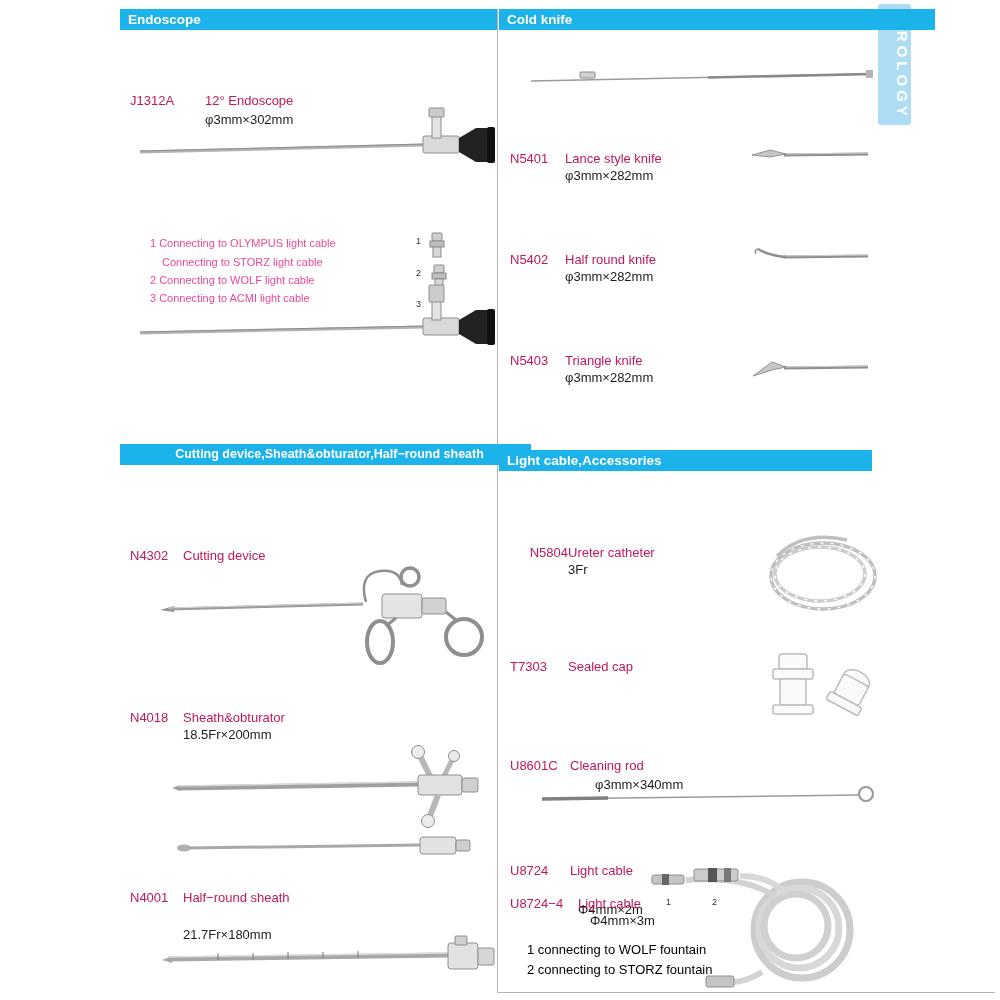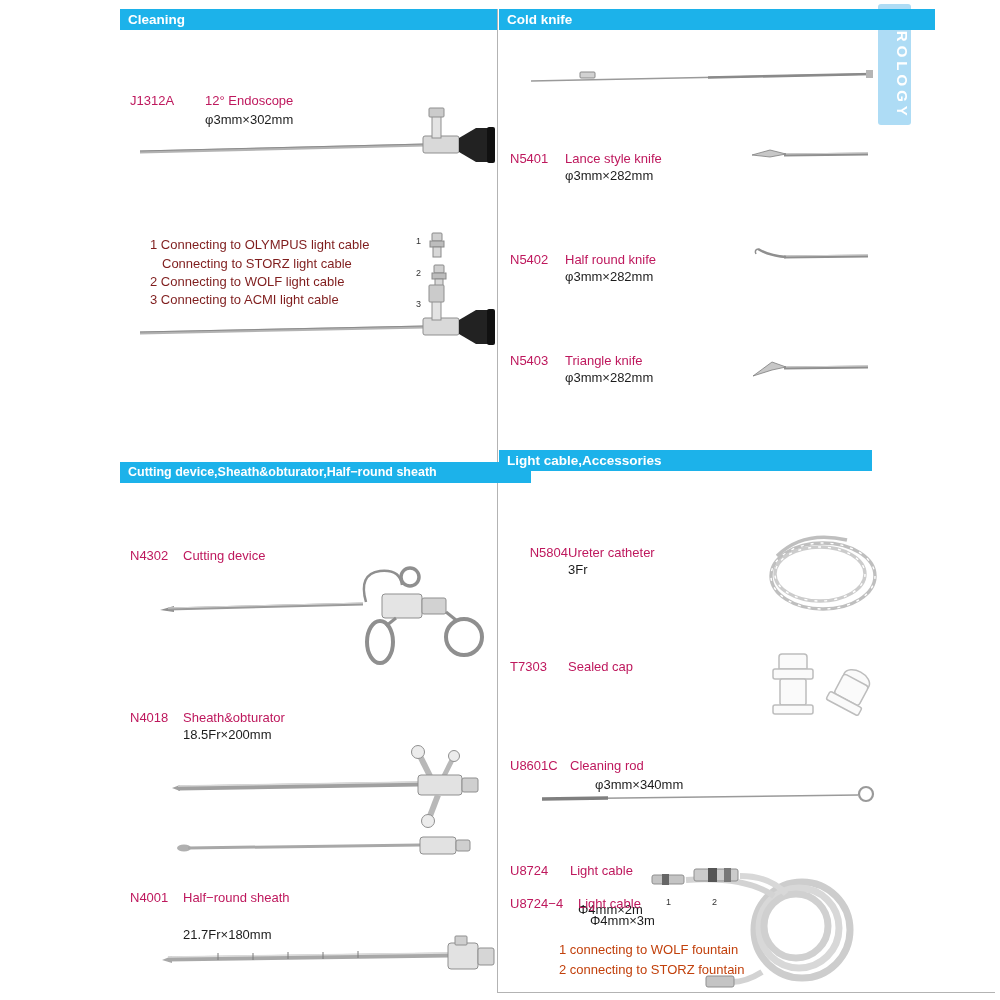--- a/index.html
+++ b/index.html
@@ -10,40 +10,40 @@
   .sec-header.condensed { font-size:12.5px; }
   .vline { position:absolute; width:1px; background:#b3b3b3; }
   .hline { position:absolute; height:1px; background:#b3b3b3; }
   .side-tab { position:absolute; background:#aedcf5; color:#ffffff; writing-mode:vertical-rl;
               font-size:15px; font-weight:bold; letter-spacing:4px; text-align:center;
               border-radius:3px; padding-top:6px; }
   .code-line { position:absolute; font-size:13px; color:#be185d; white-space:nowrap; }
   .code-line .code { display:inline-block; }
   .w75{width:75px}.w55{width:55px}.w53{width:53px}.w58{width:58px}.w60{width:60px}.w68{width:68px}
   .spec-line { position:absolute; font-size:13px; color:#1c1c1c; white-space:nowrap; }
-  .conn-line { position:absolute; font-size:13px; color:#7f1d1d; white-space:nowrap; }
-  .note-line { position:absolute; font-size:13px; color:#c2410c; white-space:nowrap;margin-left:32px; }
+  .conn-line { position:absolute; font-size:11px; color:#ec4899; white-space:nowrap; }
+  .note-line { position:absolute; font-size:13px; color:#000000; white-space:nowrap; }
   .tiny-num { position:absolute; font-size:9px; color:#333; }
   .illus { position:absolute; }
 </style>
 </head>
 <body>
 
 <div class="page">
 
   <div class="vline" style="left:497px; top:9px; height:984px;"></div>
   <div class="hline" style="left:497px; top:992px; width:498px;"></div>
 
   <div class="side-tab" style="left:878px; top:4px; width:33px; height:121px;">
     <span>UROLOGY</span>
   </div>
 
-  <div class="sec-header" style="left:120px; top:9px; width:377px;">Cleaning</div>
+  <div class="sec-header" style="left:120px; top:9px; width:377px;">Endoscope</div>
   <div class="sec-header" style="left:499px; top:9px; width:436px;">Cold knife</div>
-  <div class="sec-header condensed" style="left:120px; top:462px; width:411px;">Cutting device,Sheath&amp;obturator,Half−round sheath</div>
+  <div class="sec-header condensed" style="left:120px; top:444px; width:411px;text-align:center;">Cutting device,Sheath&amp;obturator,Half−round sheath</div>
   <div class="sec-header" style="left:499px; top:450px; width:373px;">Light cable,Accessories</div>
 
   <div class="code-line" style="left:130px; top:93px;">
     <span class="code w75">J1312A</span><span>12° Endoscope</span>
   </div>
   <div class="spec-line" style="left:205px; top:112px;">φ3mm×302mm</div>
 
   <svg class="illus" style="left:135px; top:103px;" width="365" height="65" viewBox="0 0 365 65">
     <line x1="5" y1="49" x2="290" y2="42" stroke="#b3b3b3" stroke-width="3"></line>
     <line x1="5" y1="48" x2="290" y2="41" stroke="#8c8c8c" stroke-width="1"></line>

